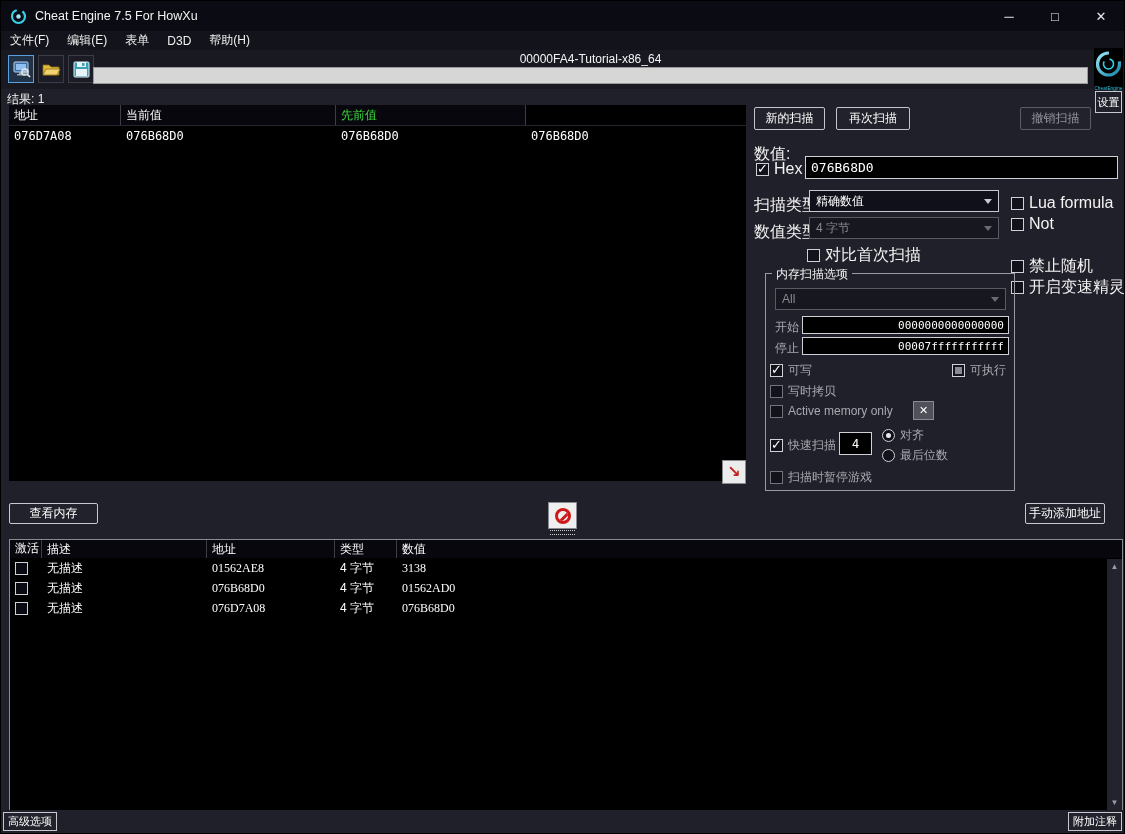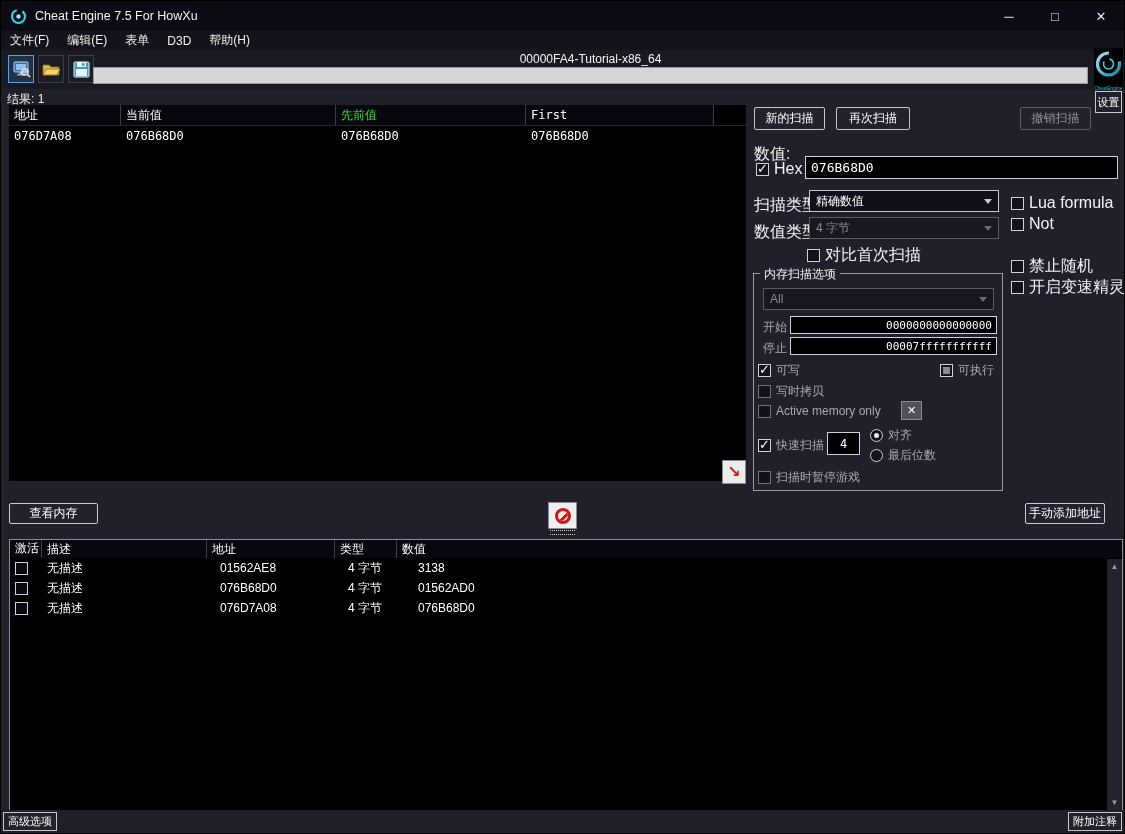--- a/index.html
+++ b/index.html
@@ -56,39 +56,39 @@
   .dd.disabled { border-color:#5a5a64; color:#8a8a92; background:#17171f; }
   .chev { margin-left:auto; width:0; height:0; border-left:4px solid transparent; border-right:4px solid transparent; border-top:5px solid #c8c8d0; }
   .dd.disabled .chev { border-top-color:#6a6a74; }
   .cbrow { display:flex; align-items:center; gap:5px; position:absolute; font-size:12px; }
   .cb { width:13px; height:13px; border:1px solid #d0d0d8; background:#12121a; position:relative; flex:0 0 auto; }
   .cb.checked::after { content:"\2713"; position:absolute; left:0px; top:-3px; font-size:13px; color:#fff; }
   .cb.indet::after { content:""; position:absolute; left:2px; top:2px; right:2px; bottom:2px; background:#8a8a92; }
   .cb.dis { border-color:#72727c; }
   .radio { width:13px; height:13px; border:1px solid #d0d0d8; border-radius:50%; background:#12121a; position:relative; flex:0 0 auto; }
   .radio.sel::after { content:""; position:absolute; left:3px; top:3px; width:5px; height:5px; border-radius:50%; background:#e8e8f0; }
-  .groupbox { position:absolute; left:0; top:168px; width:250px; height:218px; border:1px solid #9a9aa2; }
+  .groupbox { position:absolute; left:12px; top:168px; width:250px; height:218px; border:1px solid #9a9aa2; }
   .gb-title { position:absolute; top:-8px; left:6px; background:#20202a; padding:0 4px; font-size:12px; color:#f2f2f2; }
   .xbtn { position:absolute; left:147px; top:127px; width:21px; height:19px; background:#50505a; border:1px solid #8a8a92; color:#fff; font-size:11px; display:flex; align-items:center; justify-content:center; }
 
   
   .wbtn { position:absolute; background:#22222c; border:1px solid #c8c8ce; color:#fff; font-size:12px; display:flex; align-items:center; justify-content:center; border-radius:2px; }
   .stop-btn { position:absolute; left:547px; top:501px; width:29px; height:27px; background:#efefef; border:1px solid #8a8a92; display:flex; align-items:center; justify-content:center; }
   .nosign { display:block; width:16px; height:16px; border:3px solid #cc1a1a; border-radius:50%; position:relative; overflow:hidden; }
   .nosign::after { content:""; position:absolute; left:50%; top:-3px; margin-left:-1.5px; width:3px; height:22px; background:#cc1a1a; transform:rotate(45deg); }
   .splitter-dots { position:absolute; left:549px; top:529px; width:25px; height:5px; border:1px dotted #cfcfcf; border-left:none; border-right:none; }
 
   
   .addr-table { position:absolute; left:8px; top:538px; width:1114px; height:272px; background:#000; border:1px solid #8a8a92; }
   .at-head { display:flex; height:18px; background:#07070d; }
   .at-head .cell { line-height:18px; font-size:12px; padding-left:5px; border-right:1px solid #3e3e48; }
   .at-row { display:flex; height:20px; align-items:center; }
   .at-row .cell { line-height:20px; font-size:12px; padding-left:5px; }
   .a0 { width:32px;font-family:Liberation Mono, monospace; } .a1 { width:165px; } .a2 { width:128px; } .a3 { width:62px; } .a4 { flex:1; border-right:none !important; }
-  .mono { font-family:Liberation Sans, sans-serif;margin-left:8px; }
+  .mono { font-family:Liberation Serif, serif; }
   .row-cb { width:13px; height:13px; border:1px solid #d0d0d8; background:#0a0a12; margin-left:5px; }
   .sb { position:absolute; right:0px; top:19px; bottom:0px; width:15px; background:#23232d; }
   .sb-arrow { position:absolute; left:0; width:15px; height:15px; color:#9a9aa2; font-size:8px; display:flex; align-items:center; justify-content:center; }
   .sb-up { top:0; } .sb-dn { bottom:0; }
 
   
   .footer { position:absolute; left:0; bottom:0; width:100%; height:23px; background:#20202a; }
   .fbtn { position:absolute; bottom:2px; height:19px; padding:0 4px; background:#22222c; border:1px solid #c8c8ce; color:#fff; font-size:11px; display:flex; align-items:center; justify-content:center; }
 </style>
 </head>
@@ -163,21 +163,20 @@
   </div>
   <div class="settings-btn">设置</div>
 
   <div class="results-count">结果: 1</div>
 
   <div class="results-panel">
     <div class="rt-head">
       <div class="cell c0">地址</div>
       <div class="cell c1">当前值</div>
       <div class="cell c2 prev-head">先前值</div>
-      <div class="cell c3 first-head">First</div>
       <div class="cell cfill" style="background:#000; border-right:none;"></div>
     </div>
     <div class="rt-row">
       <div class="cell c0">076D7A08</div>
       <div class="cell c1">076B68D0</div>
       <div class="cell c2">076B68D0</div>
       <div class="cell c3">076B68D0</div>
     </div>
   </div>
 

